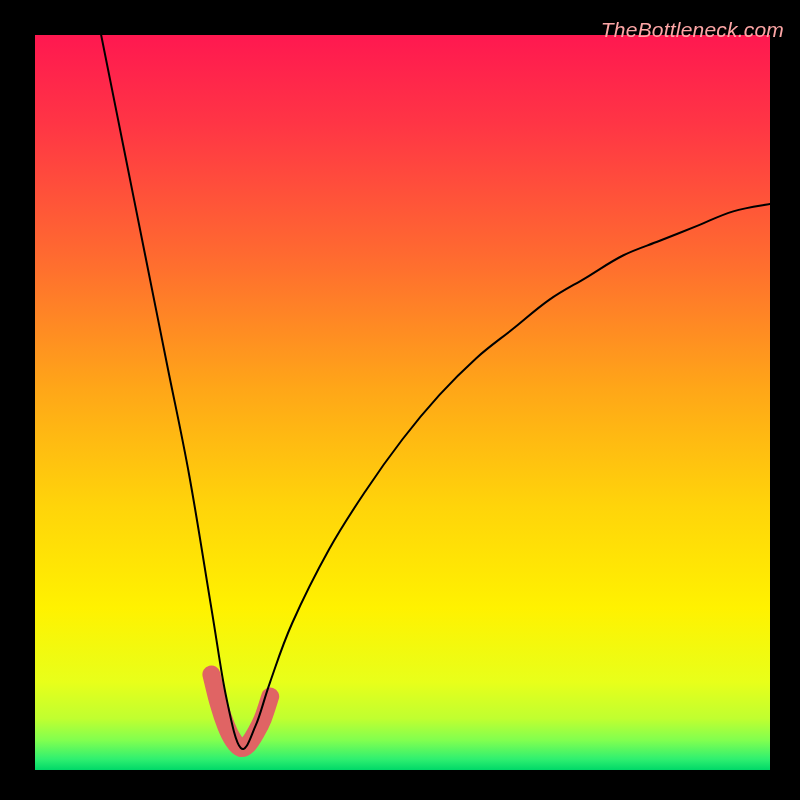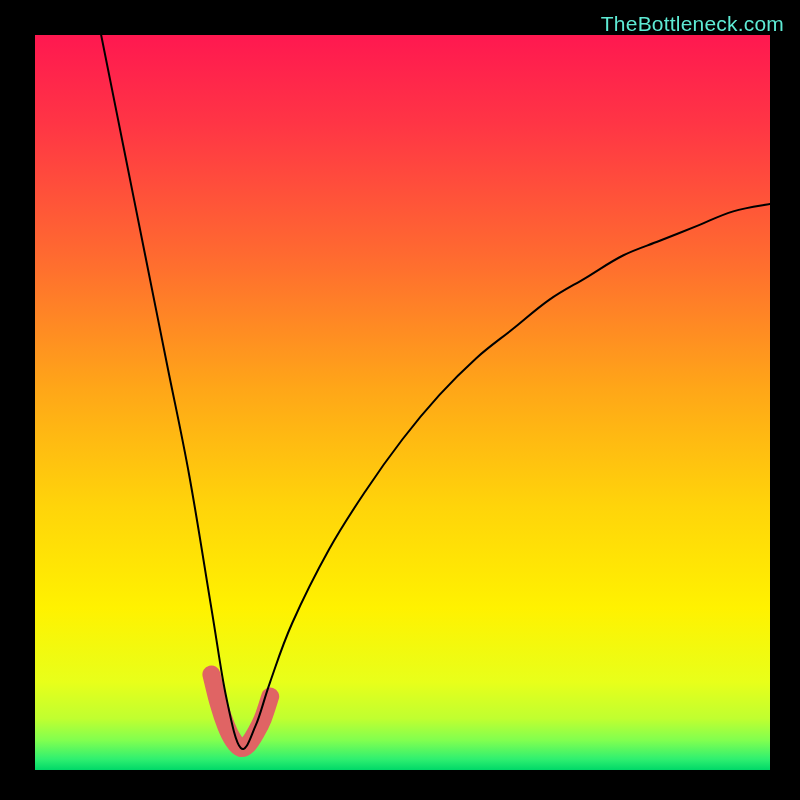--- a/index.html
+++ b/index.html
@@ -12,27 +12,28 @@
     font-family: Arial, Helvetica, sans-serif;
   }
   .outer {
     position: relative;
     width: 800px;
     height: 800px;
     background: #000;
   }
   .watermark {
     position: absolute;
-    top: 12px;
+    top: 18px;
     right: 16px;
-    color: #5eead4;
+    color: #fca5a5;
     font-size: 21px;
     font-weight: 500;
     letter-spacing: 0.2px;
     z-index: 20;
+    font-style: italic;
   }
   .plot-frame {
     position: absolute;
     left: 35px;
     top: 35px;
     width: 735px;
     height: 735px;
     background: #000;
   }
   svg {

